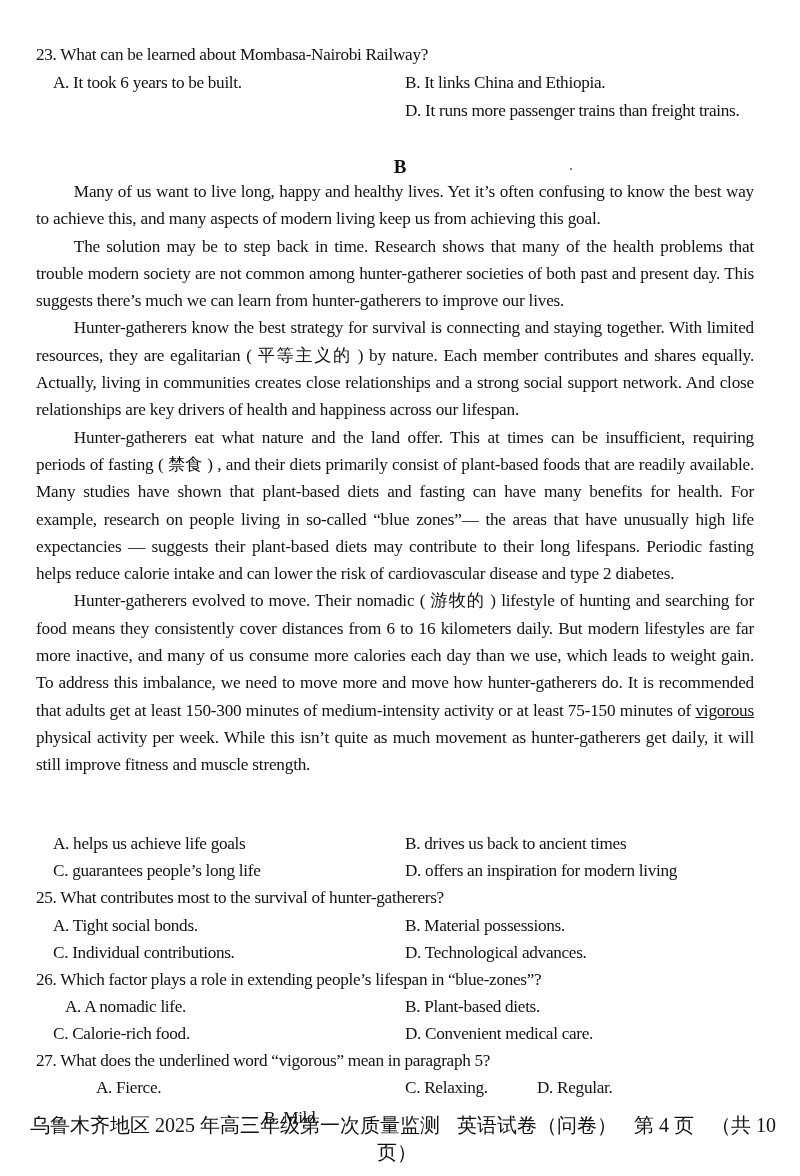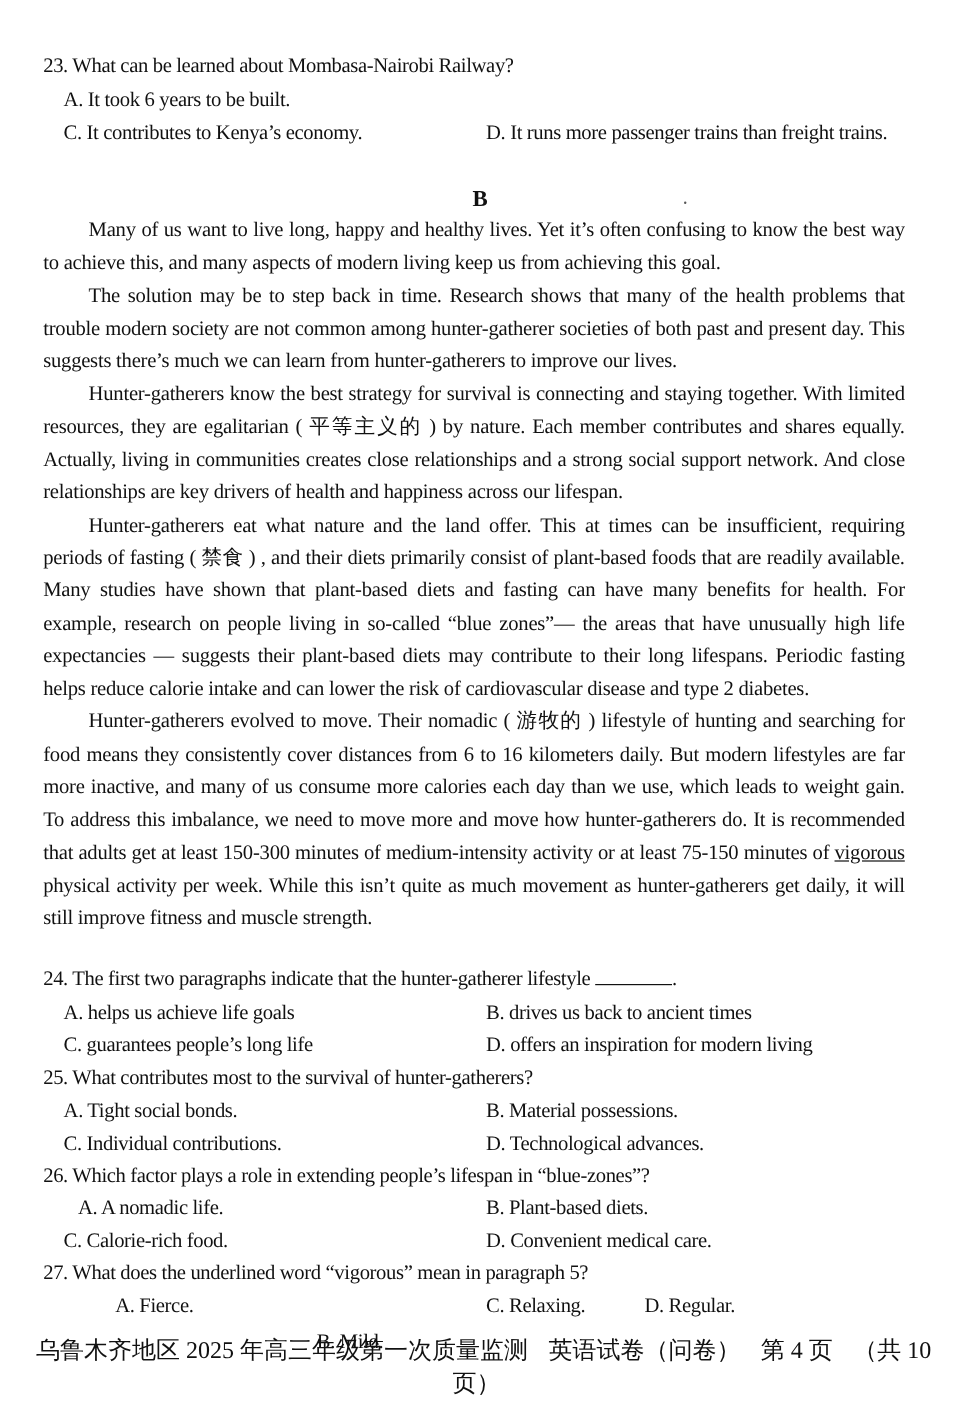--- a/index.html
+++ b/index.html
@@ -90,35 +90,34 @@
   }
   .footer span { margin: 0 6px; }
 </style>
 </head>
 <body>
 
 <div class="page">
 
   <div class="q-stem" style="top:45px;">23. What can be learned about Mombasa-Nairobi Railway?</div>
   <div class="opt opt-a" style="top:73px;">A. It took 6 years to be built.</div>
-  <div class="opt opt-c" style="top:101px;">C. It contributes to Kenya’s economy.</div>
+  <div class="opt opt-c2" style="top:73px;">B. It links China and Ethiopia.</div>
   <div class="opt opt-d" style="top:101px;">D. It runs more passenger trains than freight trains.</div>
 
   <div class="section-title" style="top:156px;">B</div>
   <div class="dot-mark"></div>
 
   <div class="passage" style="top:178px;">
     <p>Many of us want to live long, happy and healthy lives. Yet it’s often confusing to know the best way to achieve this, and many aspects of modern living keep us from achieving this goal.</p>
     <p>The solution may be to step back in time. Research shows that many of the health problems that trouble modern society are not common among hunter-gatherer societies of both past and present day. This suggests there’s much we can learn from hunter-gatherers to improve our lives.</p>
     <p>Hunter-gatherers know the best strategy for survival is connecting and staying together. With limited resources, they are egalitarian ( 平等主义的 ) by nature. Each member contributes and shares equally. Actually, living in communities creates close relationships and a strong social support network. And close relationships are key drivers of health and happiness across our lifespan.</p>
     <p>Hunter-gatherers eat what nature and the land offer. This at times can be insufficient, requiring periods of fasting ( 禁食 ) , and their diets primarily consist of plant-based foods that are readily available. Many studies have shown that plant-based diets and fasting can have many benefits for health. For example, research on people living in so-called “blue zones”— the areas that have unusually high life expectancies — suggests their plant-based diets may contribute to their long lifespans. Periodic fasting helps reduce calorie intake and can lower the risk of cardiovascular disease and type 2 diabetes.</p>
     <p><span>Hunter-gatherers evolved to move. Their nomadic ( 游牧的 ) lifestyle of hunting and searching for food means they consistently cover distances from 6 to 16 kilometers daily. But modern lifestyles are far more inactive, and many of us consume more calories each day than we use, which leads to weight gain. To address this imbalance, we need to move more and move how hunter-gatherers do. It is recommended that adults get at least 150-300 minutes of medium-intensity activity or at least 75-150 minutes of </span><span class="u">vigorous</span><span> physical activity per week. While this isn’t quite as much movement as hunter-gatherers get daily, it will still improve fitness and muscle strength.</span></p>
   </div>
 
-  <div class="q-stem" style="top:806px;"><span>24. The first two paragraphs indicate that the hunter-gatherer lifestyle</span> <span class="blank"></span><span>.</span></div>
   <div class="opt opt-a" style="top:834px;">A. helps us achieve life goals</div>
   <div class="opt opt-c2" style="top:834px;">B. drives us back to ancient times</div>
   <div class="opt opt-c" style="top:861px;">C. guarantees people’s long life</div>
   <div class="opt opt-d" style="top:861px;">D. offers an inspiration for modern living</div>
 
   <div class="q-stem" style="top:888px;">25. What contributes most to the survival of hunter-gatherers?</div>
   <div class="opt opt-a" style="top:916px;">A. Tight social bonds.</div>
   <div class="opt opt-c2" style="top:916px;text-align:center;">B. Material possessions.</div>
   <div class="opt opt-c" style="top:943px;">C. Individual contributions.</div>
   <div class="opt opt-d" style="top:943px;">D. Technological advances.</div>

